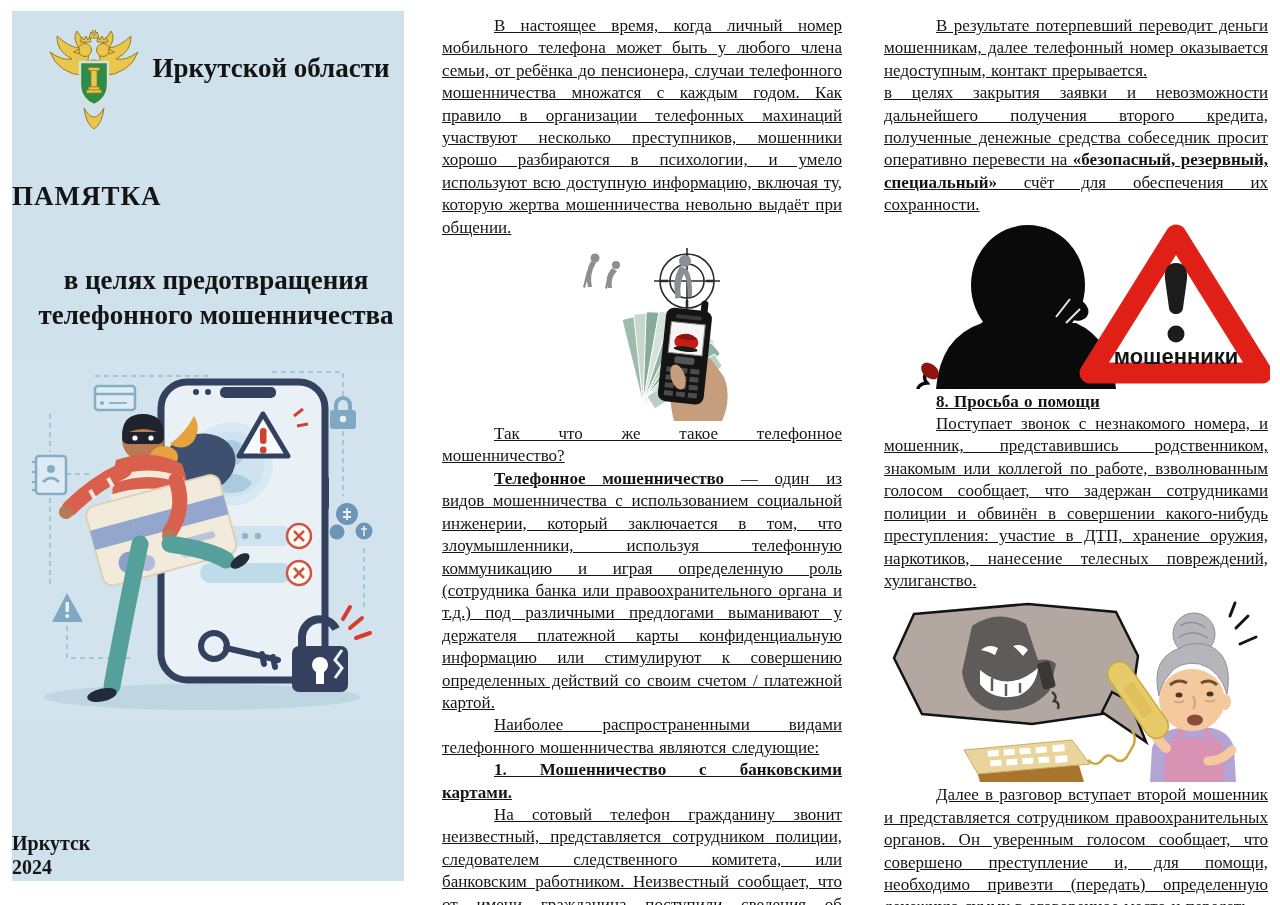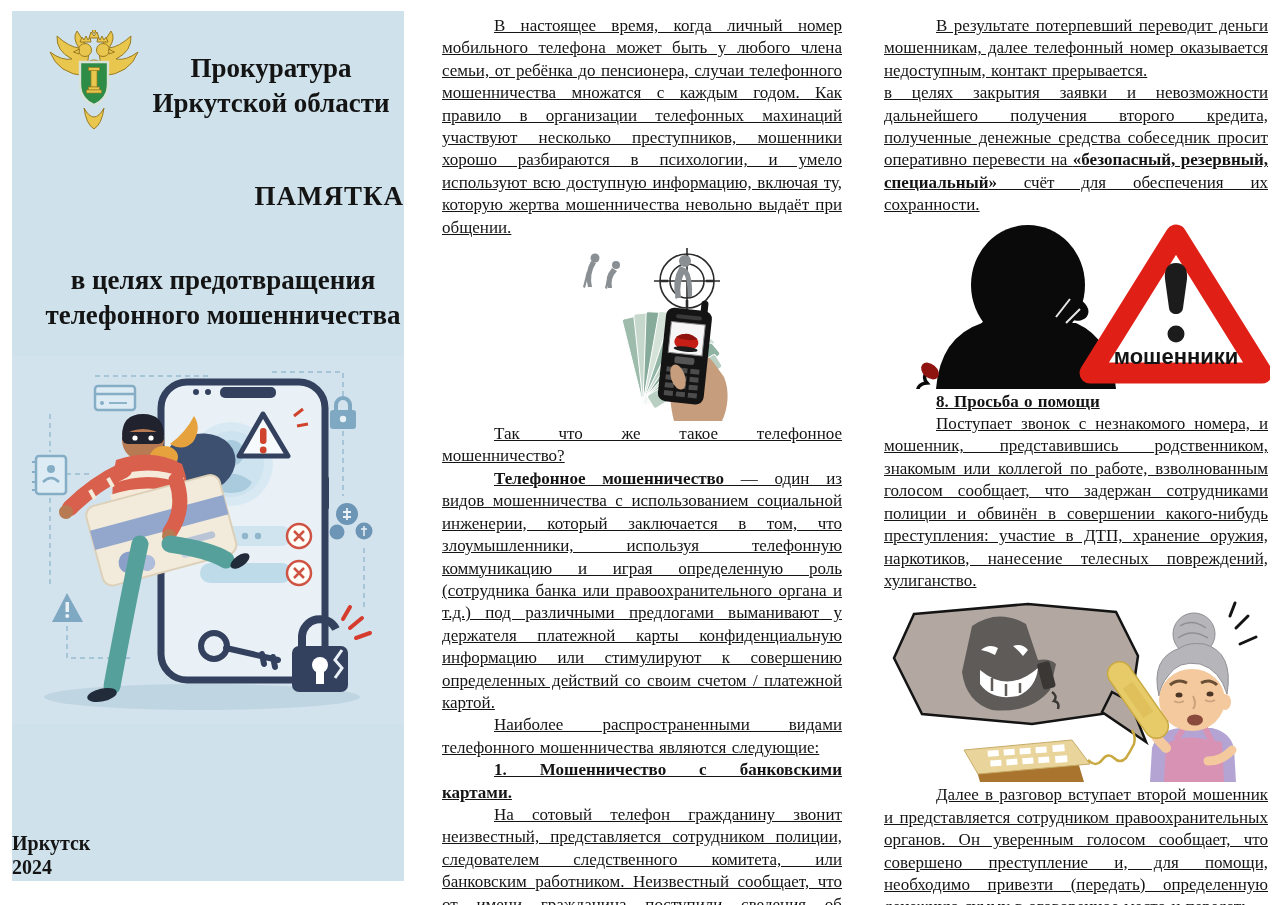--- a/index.html
+++ b/index.html
@@ -3,23 +3,23 @@
 <meta charset="utf-8">
 <style>
   html,body{margin:0;padding:0;background:#ffffff;}
   .page{position:relative;width:1280px;height:905px;background:#ffffff;overflow:hidden;
         font-family:"Liberation Serif","DejaVu Serif",serif;color:#141414;}
   
   .cover{position:absolute;left:12px;top:11px;width:392px;height:870px;background:#cfe2ec;}
   .emblem{position:absolute;left:32px;top:19px;width:100px;height:104px;}
   .org{position:absolute;left:128px;top:40px;width:262px;text-align:center;
        font-weight:bold;font-size:27px;line-height:35px;}
-  .doc-type{position:absolute;left:0;top:170px;width:100%;text-align:right;
+  .doc-type{position:absolute;left:0;top:170px;width:100%;text-align:left;
        font-weight:bold;font-size:27px;letter-spacing:1px;}
-  .subtitle{position:absolute;left:15px;top:252px;width:100%;text-align:center;
+  .subtitle{position:absolute;left:8px;top:252px;width:100%;text-align:center;
        font-weight:bold;font-size:27px;line-height:35px;}
   .cover-art{position:absolute;left:0;top:345px;width:392px;height:368px;}
   .imprint{position:absolute;left:0;top:820px;width:100%;text-align:left;
        font-weight:bold;font-size:20px;line-height:24px;}
   
   .col{position:absolute;top:15px;}
   .col-middle{left:442px;width:400px;}
   .col-right{left:884px;width:384px;}
   .para{margin:0;text-align:justify;font-size:17px;line-height:22.4px;word-spacing:1px;text-decoration:underline;}
   .indent{text-indent:52px;}
@@ -66,21 +66,20 @@
         <g fill="#e9c64d" stroke="#9a7b22" stroke-width="0.7">
           <rect x="47" y="40" width="6" height="17"></rect>
           <rect x="44.5" y="37.5" width="11" height="3"></rect>
           <rect x="44.5" y="57" width="11" height="3"></rect>
           <rect x="42.5" y="60" width="15" height="3"></rect>
         </g>
       </svg>
     </div>
 
     <div class="org">
-      <div>Прокуратура</div>
       <div>Иркутской области</div>
     </div>
 
     <div class="doc-type">ПАМЯТКА</div>
 
     <div class="subtitle">
       <div>в целях предотвращения</div>
       <div>телефонного мошенничества</div>
     </div>
 

